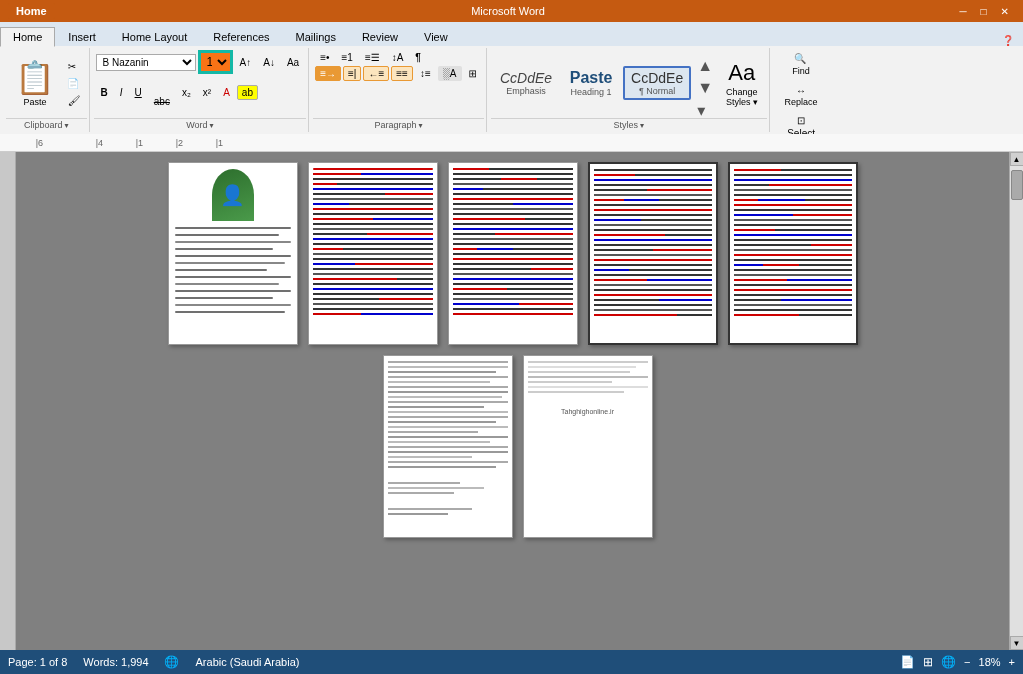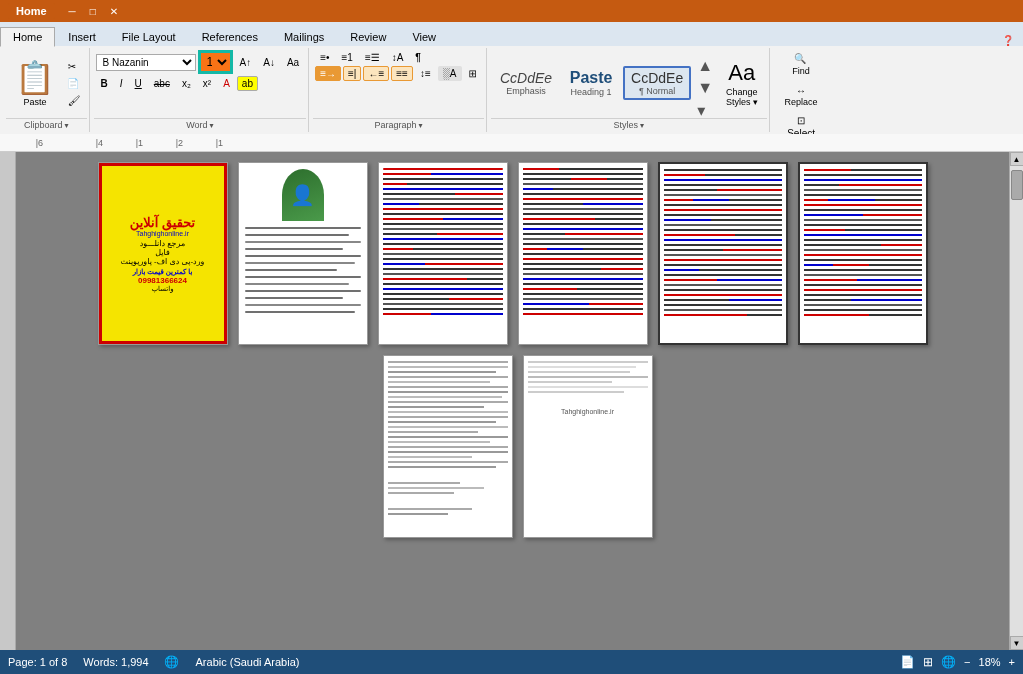--- a/index.html
+++ b/index.html
@@ -85,21 +85,21 @@
       border: 3px solid #14b8a6;
       font-size: 12px;
       padding: 1px 2px;
       width: 35px;
       cursor: pointer;
     }
     .font-btn { font-size: 10px; padding: 1px 4px; cursor: pointer; border: 1px solid transparent; border-radius: 2px; }
     .font-btn.bold { font-weight: bold; }
     .font-btn.italic { font-style: italic; }
     .font-btn.underline { text-decoration: underline; }
-    .font-btn.strikethrough { text-decoration: line-through; }
+    .font-btn.strikethrough { text-decoration: line-through; margin-top: 18px; }
     .style-item {
       display: flex;
       flex-direction: column;
       align-items: center;
       padding: 2px 6px;
       cursor: pointer;
       border: 1px solid transparent;
       border-radius: 2px;
       min-width: 60px;
     }
@@ -271,31 +271,32 @@
       gap: 2px;
     }
 
     .label-expand { font-size: 8px; color: #555; cursor: pointer; }
   </style>
 </head>
 <body>
 
 <div class="title-bar">
   <span class="title-bar-file">Home</span>
+  <span class="title-bar-title">Microsoft Word</span>
   <div class="title-bar-controls">
     <span class="title-bar-btn">─</span>
     <span class="title-bar-btn">□</span>
     <span class="title-bar-btn">✕</span>
   </div>
 </div>
 
 <div class="ribbon-tabs">
   <span class="ribbon-tab active">Home</span>
   <span class="ribbon-tab">Insert</span>
-  <span class="ribbon-tab">File Layout</span>
+  <span class="ribbon-tab">Home Layout</span>
   <span class="ribbon-tab">References</span>
   <span class="ribbon-tab">Mailings</span>
   <span class="ribbon-tab">Review</span>
   <span class="ribbon-tab">View</span>
   <div style="flex:1"></div>
   <div style="display:flex;align-items:center;gap:4px;padding:0 8px;font-size:10px;color:#555;">
     <span style="cursor:pointer;">❓</span>
   </div>
 </div>
 
@@ -449,30 +450,20 @@
 
   <div class="sidebar-ruler">
     <div style="width:100%;height:100%;background:linear-gradient(to bottom,#c8c8c8,#c8c8c8);"></div>
   </div>
 
   <div class="doc-scroll">
     <div class="pages-container">
 
       <div class="pages-row">
 
-        <div class="doc-page large">
-          <div class="page-ad">
-            <div style="font-size:13px;font-weight:bold;color:#cc0000;text-align:center;font-family:Arial;">تحقیق آنلاین</div>
-            <div style="font-size:7px;color:#0000cc;">Tahghighonline.ir</div>
-            <div style="font-size:8px;color:#000;text-align:center;margin:2px 0;direction:rtl;">مرجع دانلـــود<br>فایل<br>ورد-پی دی اف- پاورپوینت</div>
-            <div style="font-size:7px;color:#0000cc;font-weight:bold;direction:rtl;">با کمترین قیمت بازار</div>
-            <div style="font-size:8px;color:#cc0000;font-weight:bold;">09981366624</div>
-            <div style="font-size:7px;color:#000;">واتساپ</div>
-          </div>
-        </div>
 
         <div class="doc-page large" style="padding:6px;">
           <div style="text-align:center;margin-bottom:4px;">
             <div style="width:42px;height:52px;background:linear-gradient(160deg,#2d6e2d,#4a9a4a);border-radius:50% 50% 0 0;margin:0 auto;display:flex;align-items:center;justify-content:center;color:white;font-size:20px;">👤</div>
           </div>
           <div class="dense-text">
             <div class="text-line" style="width:100%;background:#333;"></div>
             <div class="text-line" style="width:90%;background:#333;"></div>
             <div class="text-line" style="width:100%;background:#555;"></div>
             <div class="text-line" style="width:85%;background:#333;"></div>

